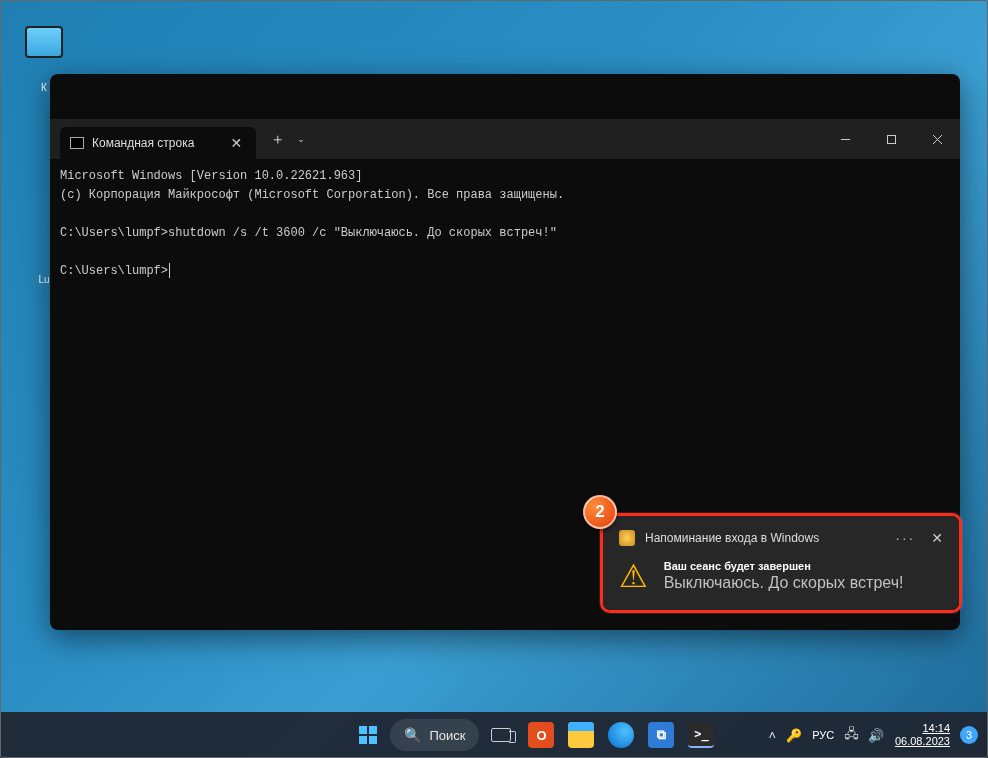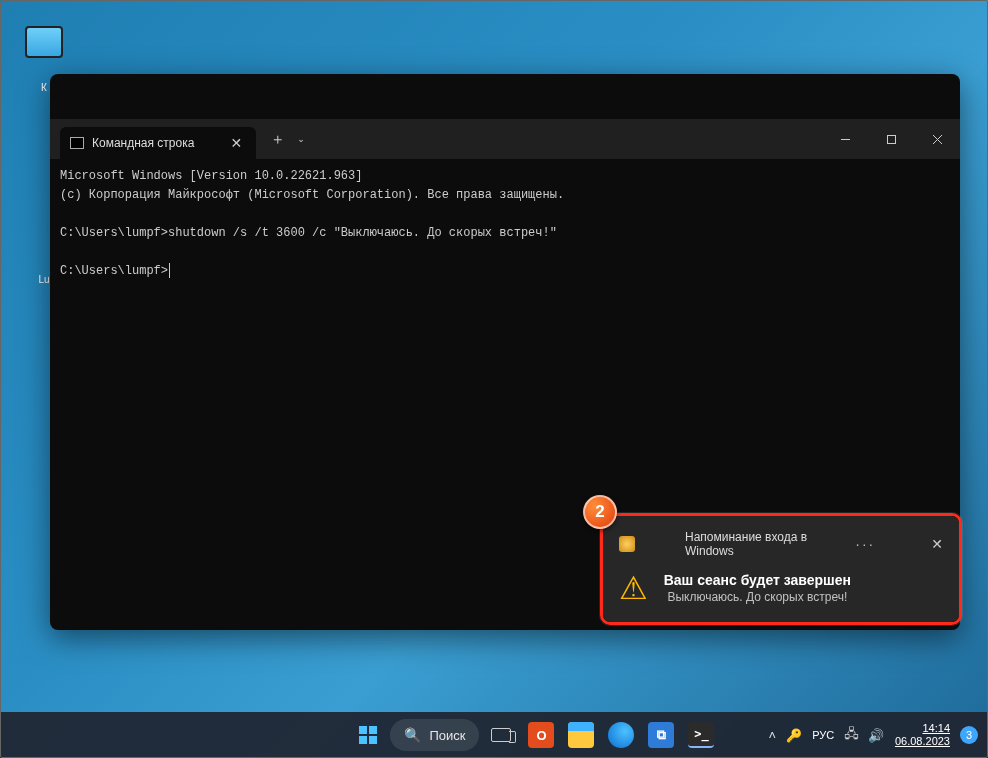--- a/index.html
+++ b/index.html
@@ -49,30 +49,30 @@
   
   .notif-wrap {
     position: absolute; left: 600px; top: 513px; width: 362px;
     border: 3px solid #ff2a1a; border-radius: 10px; padding: 0;
     box-shadow: 0 0 0 1px rgba(255,255,255,0.1);
   }
   .notif {
     background: #272727; border-radius: 8px; padding: 14px 16px 18px 16px;
     color: #fff;
   }
-  .notif-head { display: flex; align-items: center; gap: 40px; }
+  .notif-head { display: flex; align-items: center; }
   .notif-app-icon { width: 16px; height: 16px; background: radial-gradient(#ffd060,#cc8b14); border-radius: 3px; margin-right: 10px; }
   .notif-app { font-size: 12px; color: #ddd; flex: 1; }
   .notif-more { color: #bbb; font-size: 14px; letter-spacing: 2px; margin-right: 16px; }
   .notif-close { color: #ccc; font-size: 14px; }
   .notif-body { display: flex; margin-top: 14px; }
   .warn-icon { color: #ffb900; font-size: 32px; line-height: 32px; }
   .notif-text { margin-left: 16px; }
-  .notif-title { font-size: 14px; font-weight: 600; color: #fff; }
-  .notif-msg { font-size: 12px; color: #c0c0c0; margin-top: 2px; text-align: center; }
+  .notif-title { font-size: 11px; font-weight: 600; color: #fff; }
+  .notif-msg { font-size: 16px; color: #c0c0c0; margin-top: 2px; text-align: center; }
 
   .callout-badge {
     position: absolute; left: 583px; top: 495px; width: 34px; height: 34px;
     border-radius: 50%; background: radial-gradient(circle at 30% 30%, #ff8d3a, #e23d0b);
     border: 2px solid #fff9; color: #fff; font-weight: 700; font-size: 17px;
     display: flex; align-items: center; justify-content: center;
     box-shadow: 0 2px 4px rgba(0,0,0,0.5);
   }
 
   

